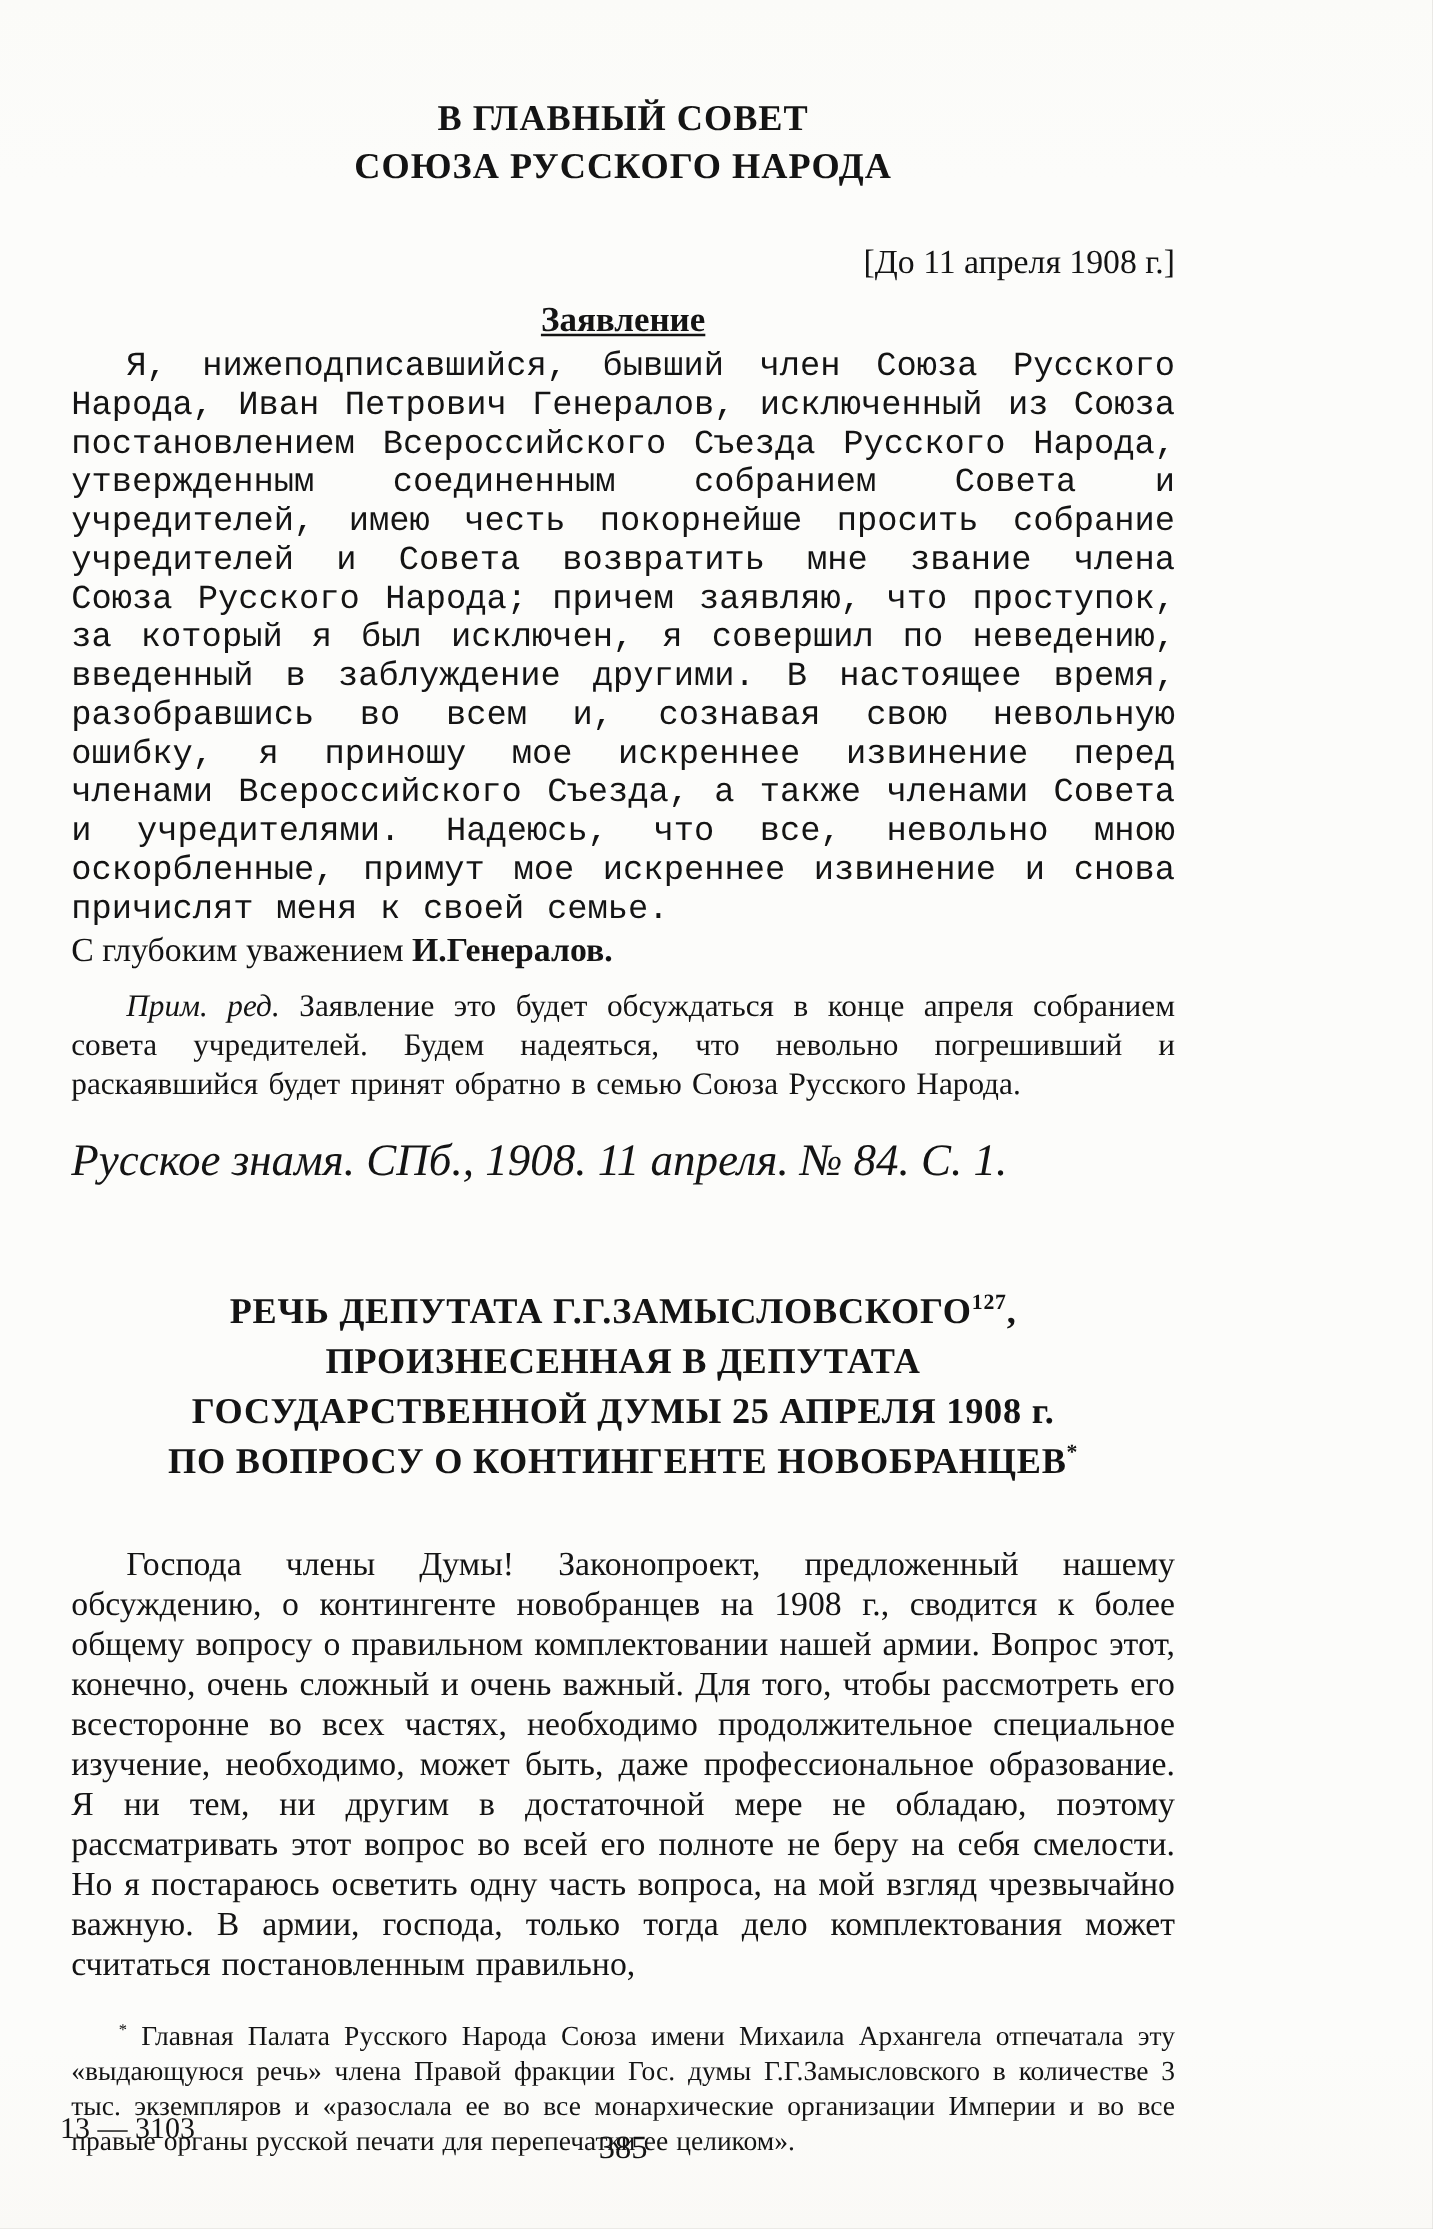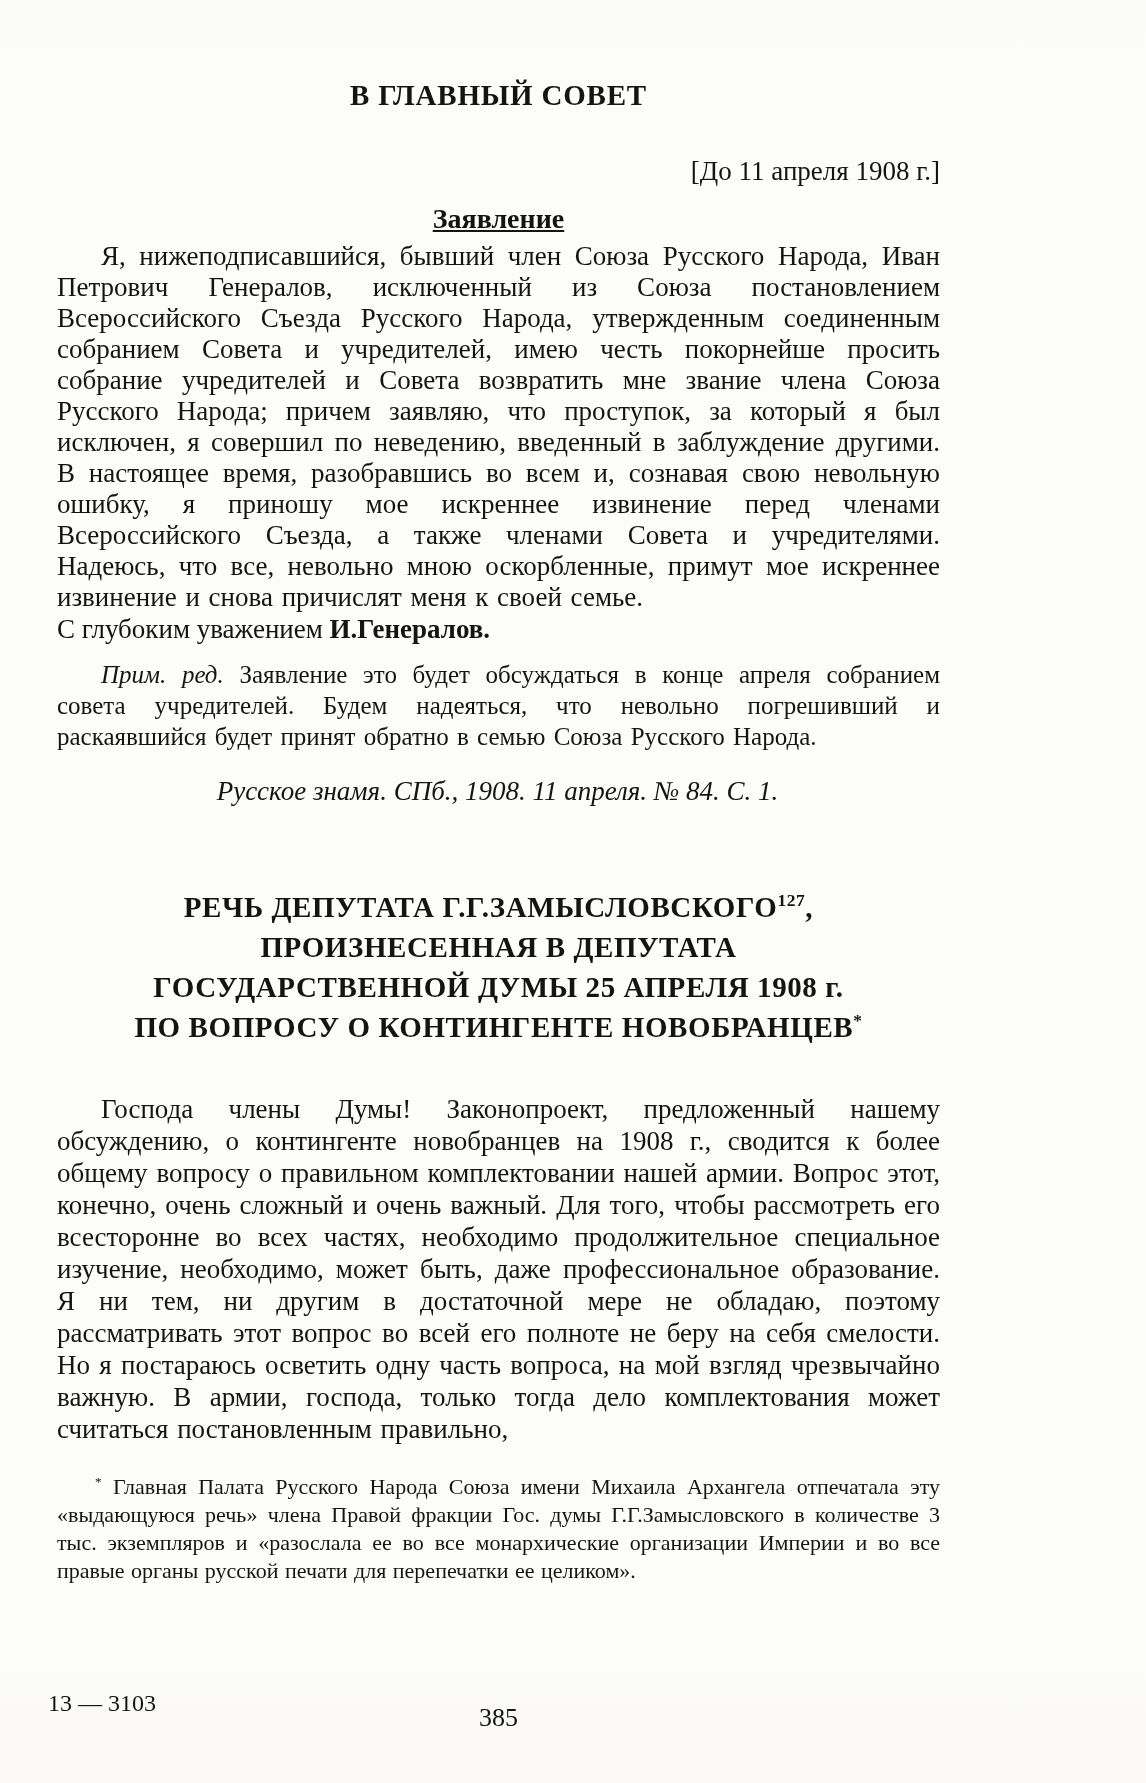--- a/index.html
+++ b/index.html
@@ -45,42 +45,43 @@
     font-size: 28px;
     text-decoration: underline;
   }
   .body-par {
     margin: 6px 0 0 0;
     font-size: 27px;
     line-height: 31px;
     text-align: justify;
     text-indent: 44px;
     word-spacing: 2px;
+    font-family: Liberation Mono, monospace;
   }
   .signature {
     margin-top: 1px;
     text-align: left;
     font-size: 27px;
     line-height: 31px;
   }
   .signature .sig-name { font-weight: bold; }
   .editor-par {
     margin: 14px 0 0 0;
     font-size: 25px;
     line-height: 31px;
     text-align: justify;
     text-indent: 44px;
     word-spacing: 2px;
   }
   .editor-lead { font-style: italic; }
   .source-line {
     margin-top: 24px;
-    text-align: center;
+    text-align: left;
     font-style: italic;
-    font-size: 27px;
+    font-size: 36px;
     padding-right: 2px;
   }
   .doc2-title {
     margin-top: 80px;
     text-align: center;
     font-weight: bold;
     font-size: 29px;
     line-height: 40px;
     letter-spacing: 0.6px;
   }
@@ -121,20 +122,21 @@
   }
 </style>
 </head>
 <body>
 
 <div class="page">
   <div class="content">
 
     <h1 class="doc1-title">
       <span class="title-line">В ГЛАВНЫЙ СОВЕТ</span>
+      <span class="title-line">СОЮЗА РУССКОГО НАРОДА</span>
     </h1>
 
     <div class="date-note">[До 11 апреля 1908 г.]</div>
 
     <div class="subtitle">Заявление</div>
 
     <p class="body-par">Я, нижеподписавшийся, бывший член Союза Русского Народа, Иван Петрович Генералов, исключенный из Союза постановлением Всероссийского Съезда Русского Народа, утвержденным соединенным собранием Совета и учредителей, имею честь покорнейше просить собрание учредителей и Совета возвратить мне звание члена Союза Русского Народа; причем заявляю, что проступок, за который я был исключен, я совершил по неведению, введенный в заблуждение другими. В настоящее время, разобравшись во всем и, сознавая свою невольную ошибку, я приношу мое искреннее извинение перед членами Всероссийского Съезда, а также членами Совета и учредителями. Надеюсь, что все, невольно мною оскорбленные, примут мое искреннее извинение и снова причислят меня к своей семье.</p>
 
     <div class="signature">
       <span>С глубоким уважением </span><span class="sig-name">И.Генералов.</span>

